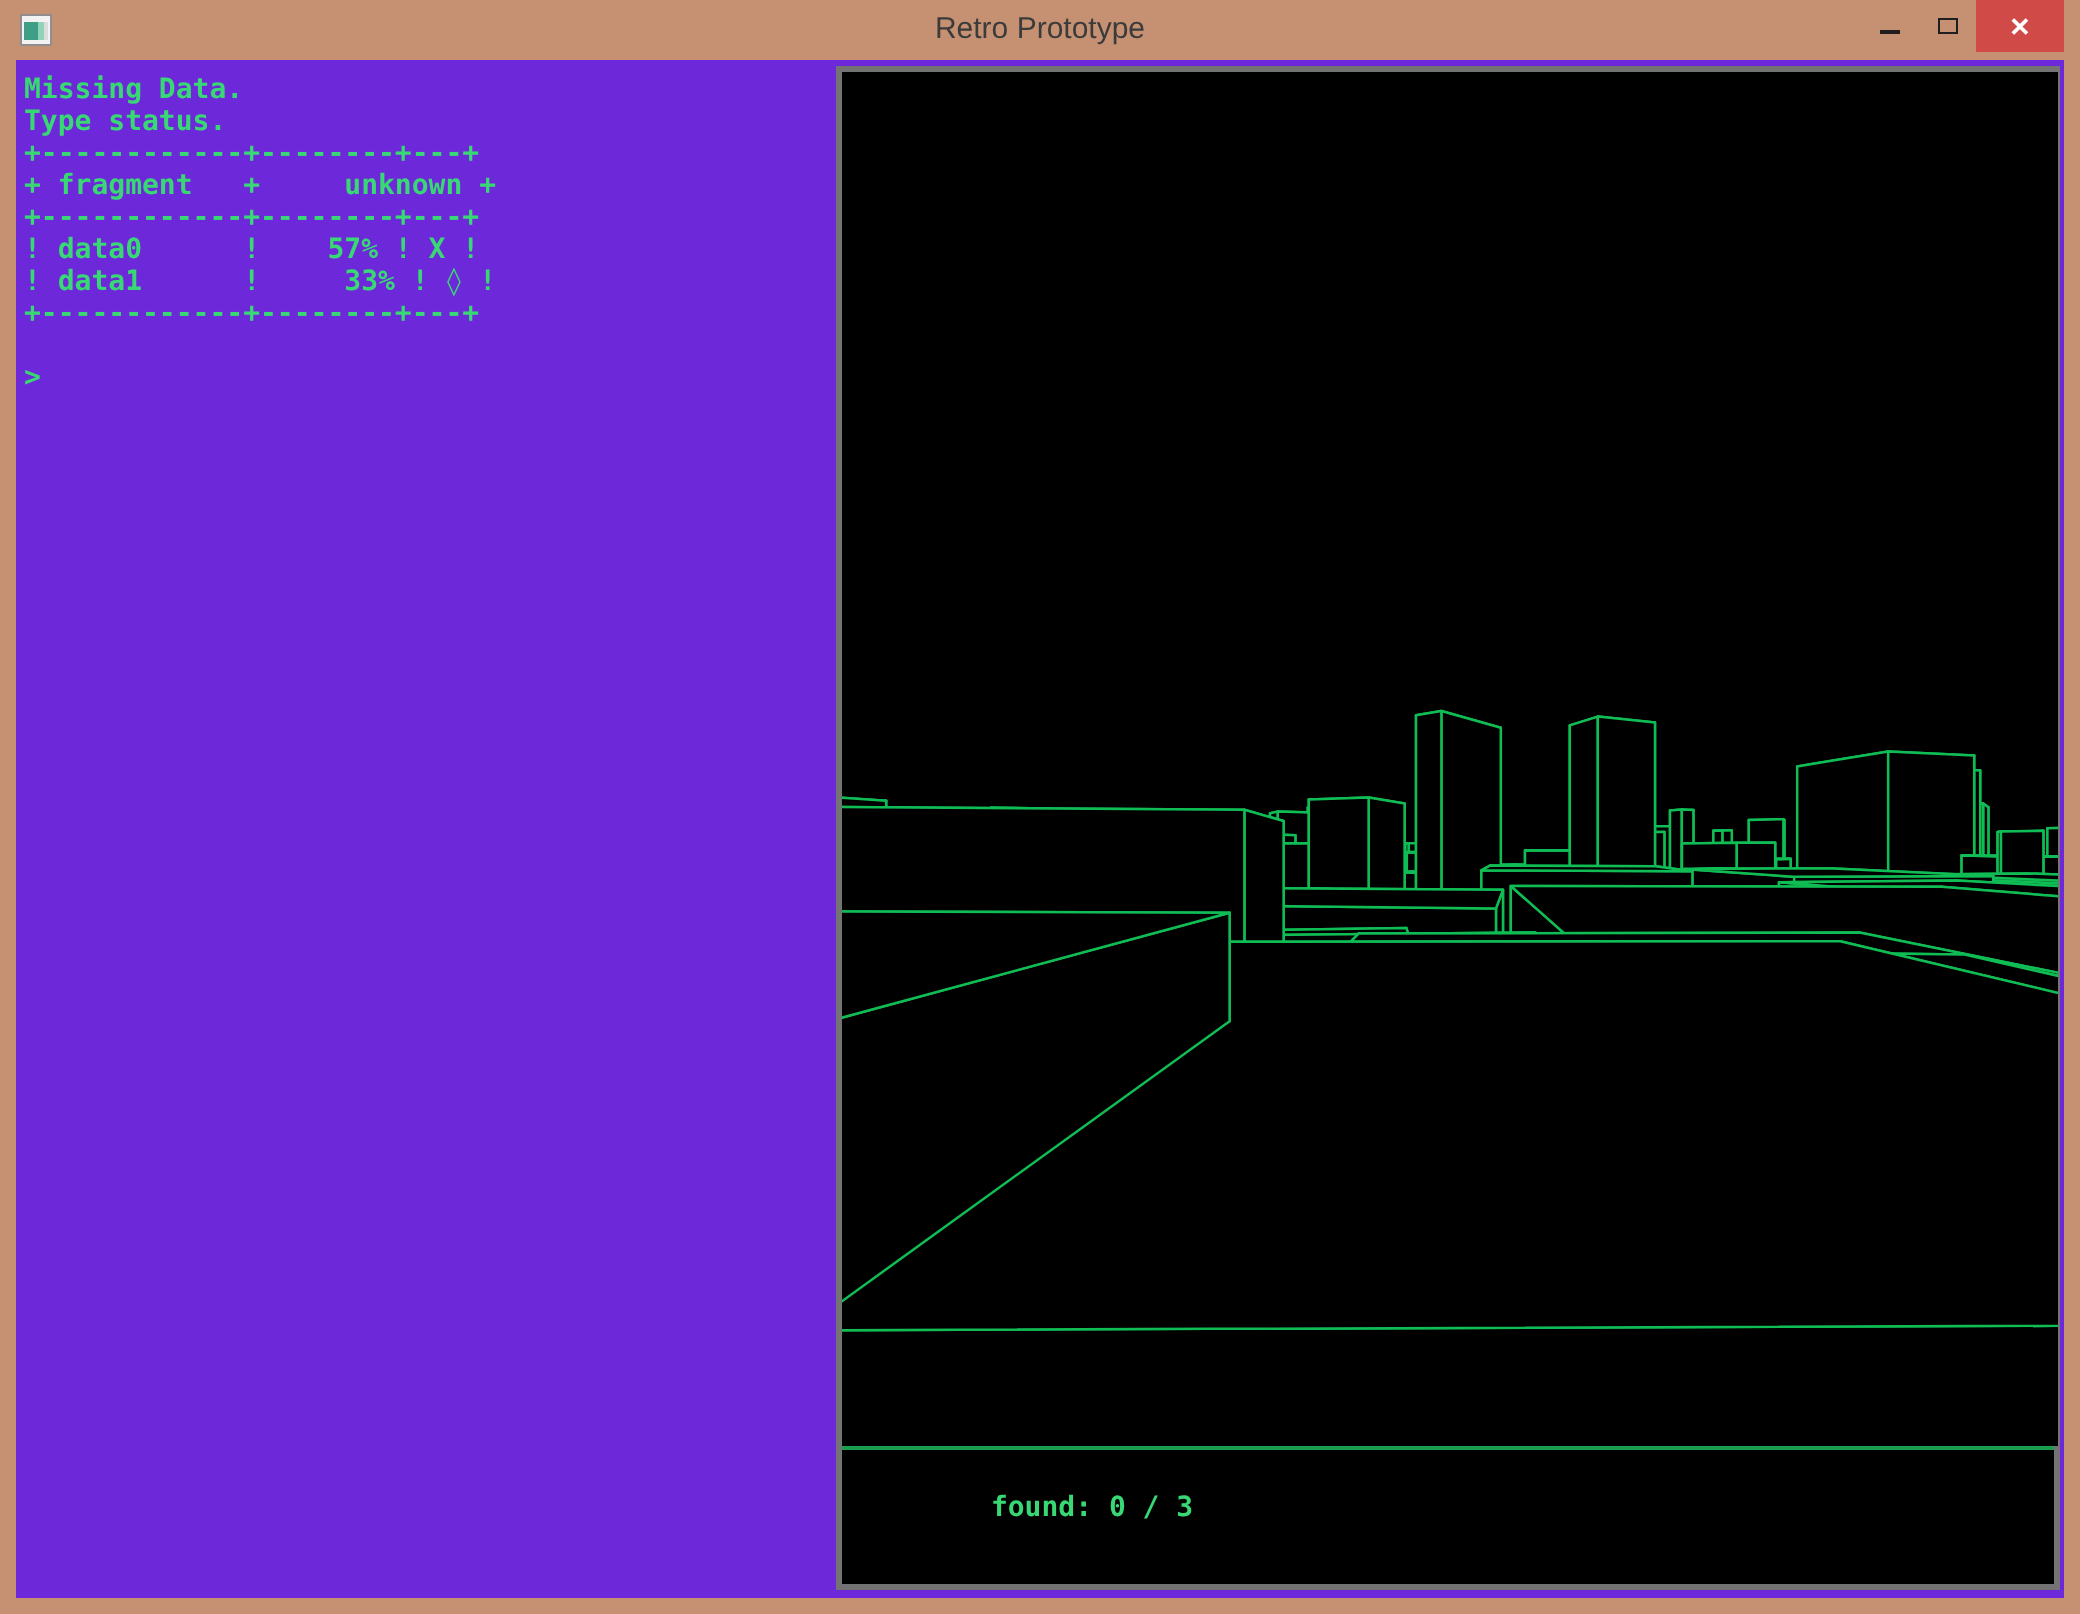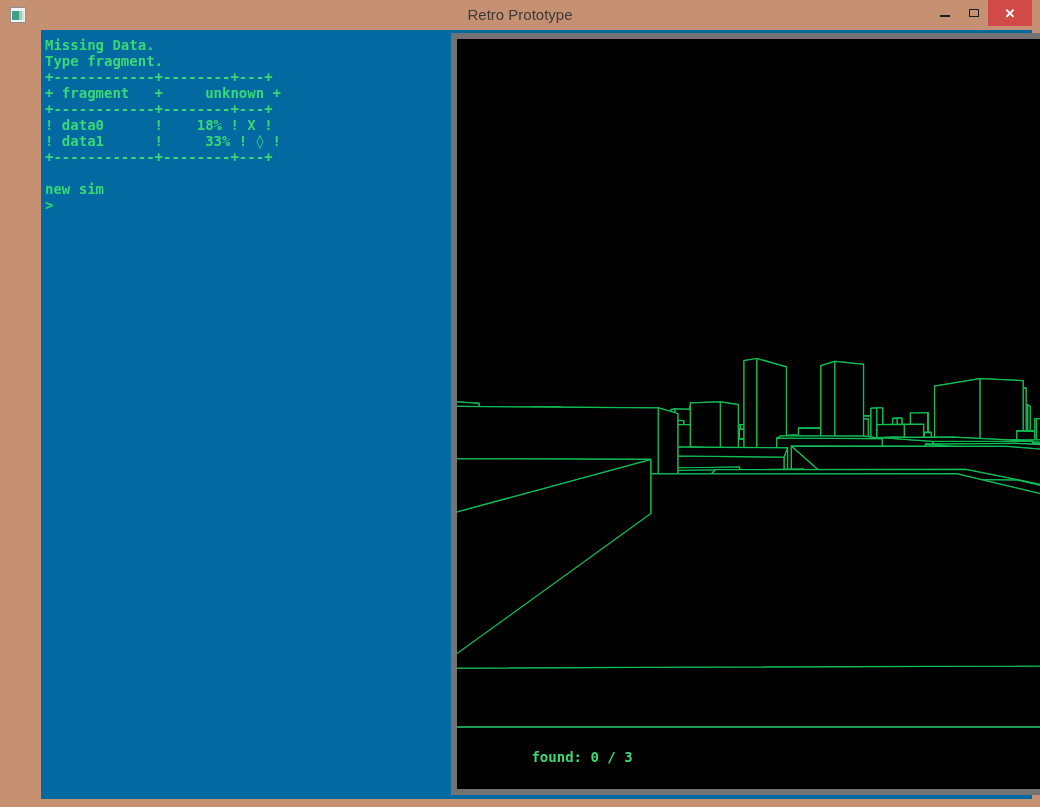--- a/index.html
+++ b/index.html
@@ -18,31 +18,31 @@
   .window-title{position:absolute; left:0; top:0; width:100%; height:30px;
     line-height:29px; text-align:center; font-size:15px; color:#3b3b3b;}
   .ctl{position:absolute; top:0; height:26px; display:flex; align-items:center;
     justify-content:center; cursor:default;}
   .ctl-min{right:81px; width:29px;}
   .ctl-max{right:52px; width:29px;}
   .ctl-close{right:8px; width:44px; background:#d04b48; color:#fff; font-size:13px; font-weight:bold;}
   .glyph-min{display:block; width:10px; height:2px; background:#1f1f1f; margin-top:6px;}
   .glyph-max{display:block; width:10px; height:8px; border:1.5px solid #1f1f1f; box-sizing:border-box;}
   
-  .content{position:absolute; left:8px; top:30px; right:8px; bottom:8px; background:#0369a1;margin-left:33px;}
+  .content{position:absolute; left:8px; top:30px; right:8px; bottom:8px; background:#6d28d9;}
   .terminal{
     position:absolute; left:4px; top:7px;
     font-family:"DejaVu Sans Mono","Liberation Mono",monospace;
     font-size:14px; font-weight:bold; color:#38d874;
   }
   .term-line{white-space:pre; height:16px; line-height:16px;}
   
   .viewport-panel{
     position:absolute; left:410px; top:3px; width:612px; height:762px;
-    border:6px solid #737373; box-sizing:border-box; background:#000;
+    border:3px solid #737373; box-sizing:border-box; background:#000;
     display:flex; flex-direction:column;
   }
   .scene-area{width:608px; height:687px; overflow:hidden;}
   .scene-area svg{display:block;}
   .status-bar{
     flex:1; border-top:2px solid #1a9e50; padding:5px 7px;
     font-family:"DejaVu Sans Mono","Liberation Mono",monospace;
     font-size:14px; font-weight:bold; color:#38d874; white-space:pre;
   }
 </style>
@@ -66,29 +66,28 @@
     </div>
     <div class="ctl ctl-close">
       <span>✕</span>
     </div>
   </div>
 
   <div class="content">
 
     <div class="terminal">
       <div class="term-line">Missing Data.</div>
-      <div class="term-line">Type fragment.</div>
+      <div class="term-line">Type status.</div>
       <div class="term-line">+------------+--------+---+</div>
       <div class="term-line">+ fragment   +     unknown +</div>
       <div class="term-line">+------------+--------+---+</div>
-      <div class="term-line">! data0      !    18% ! X !</div>
+      <div class="term-line">! data0      !    57% ! X !</div>
       <div class="term-line">! data1      !     33% ! ◊ !</div>
       <div class="term-line">+------------+--------+---+</div>
       <div class="term-line"></div>
-      <div class="term-line">new sim</div>
       <div class="term-line">&gt;</div>
     </div>
 
     <div class="viewport-panel">
       <div class="scene-area">
         <svg width="608" height="687" viewBox="0 0 608 687" xmlns="http://www.w3.org/2000/svg">
             <rect x="0" y="0" width="608" height="687" fill="#000000"></rect>
             <g fill="#000000" stroke="#10bd55" stroke-width="1.25" stroke-linejoin="round">
               <polygon points="201.3,379.4 215.4,379.7 213.4,379.7 199.5,379.5"></polygon>
               <polygon points="215.4,400.4 213.4,400.2 213.4,379.7 215.4,379.7"></polygon>

